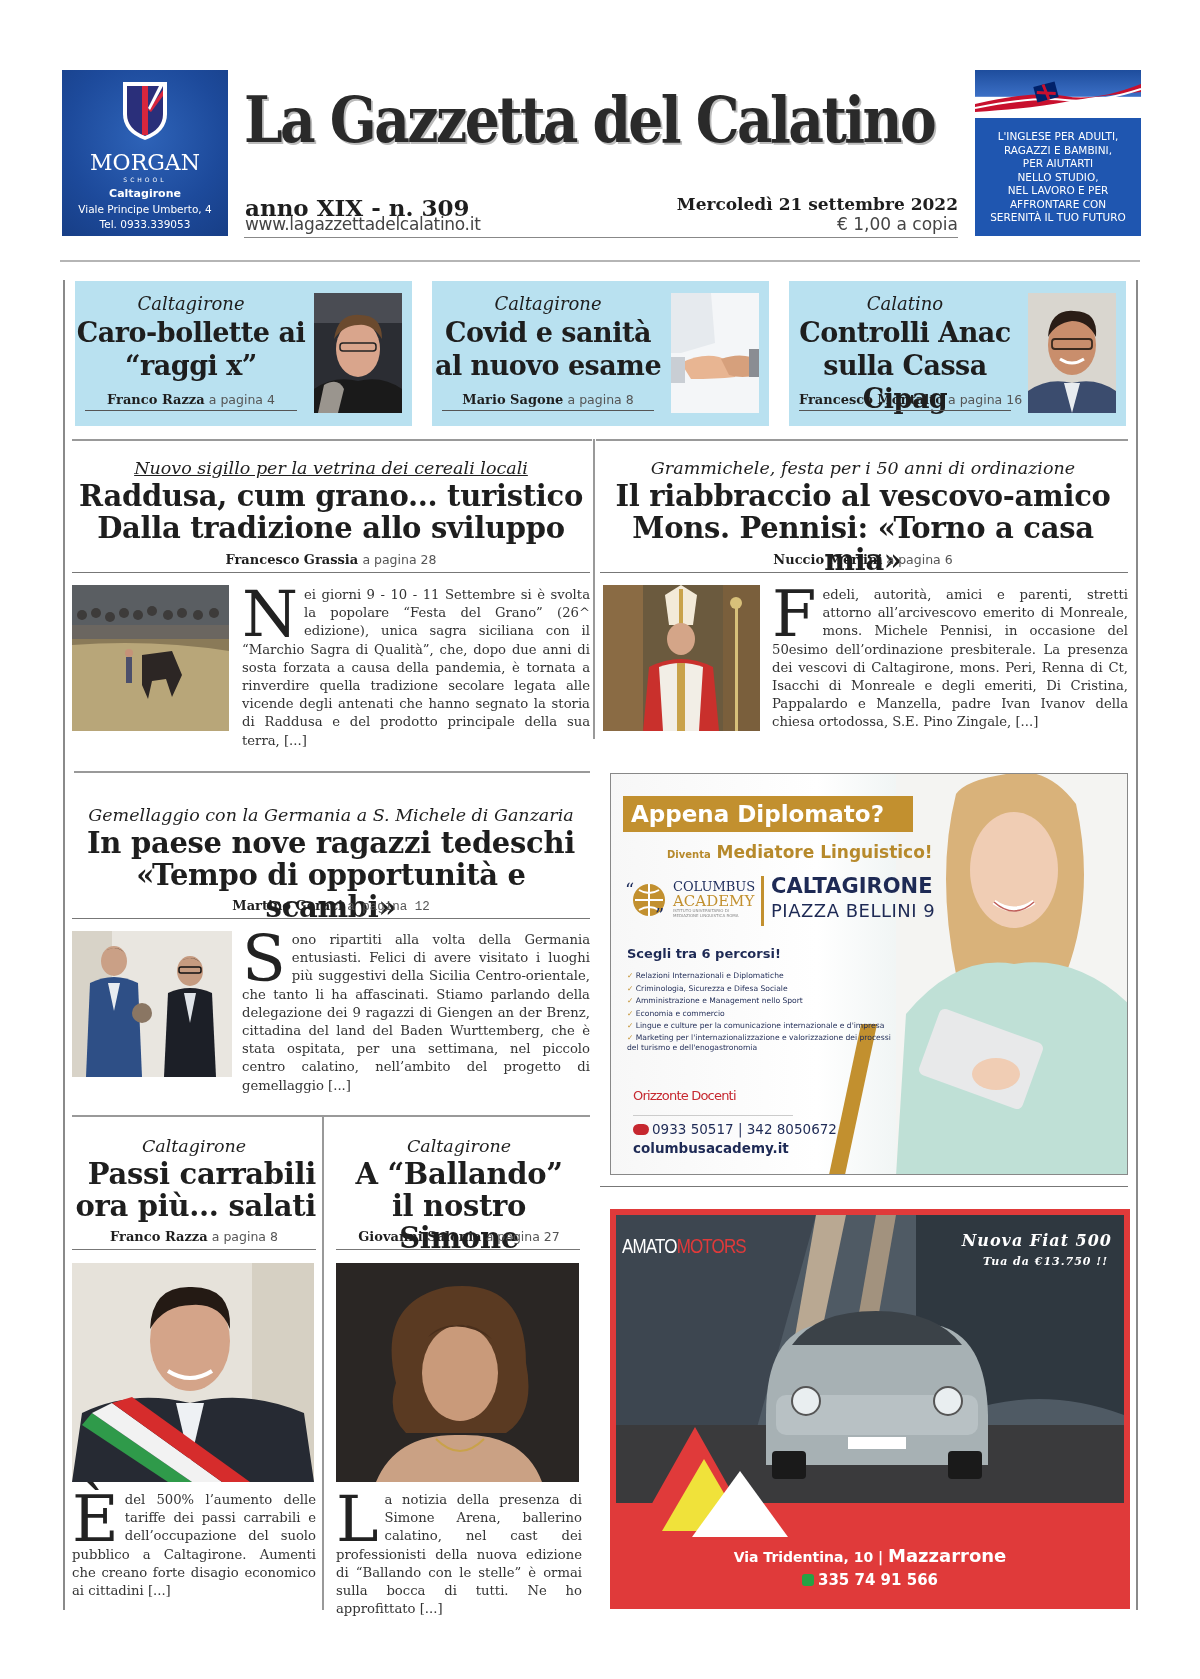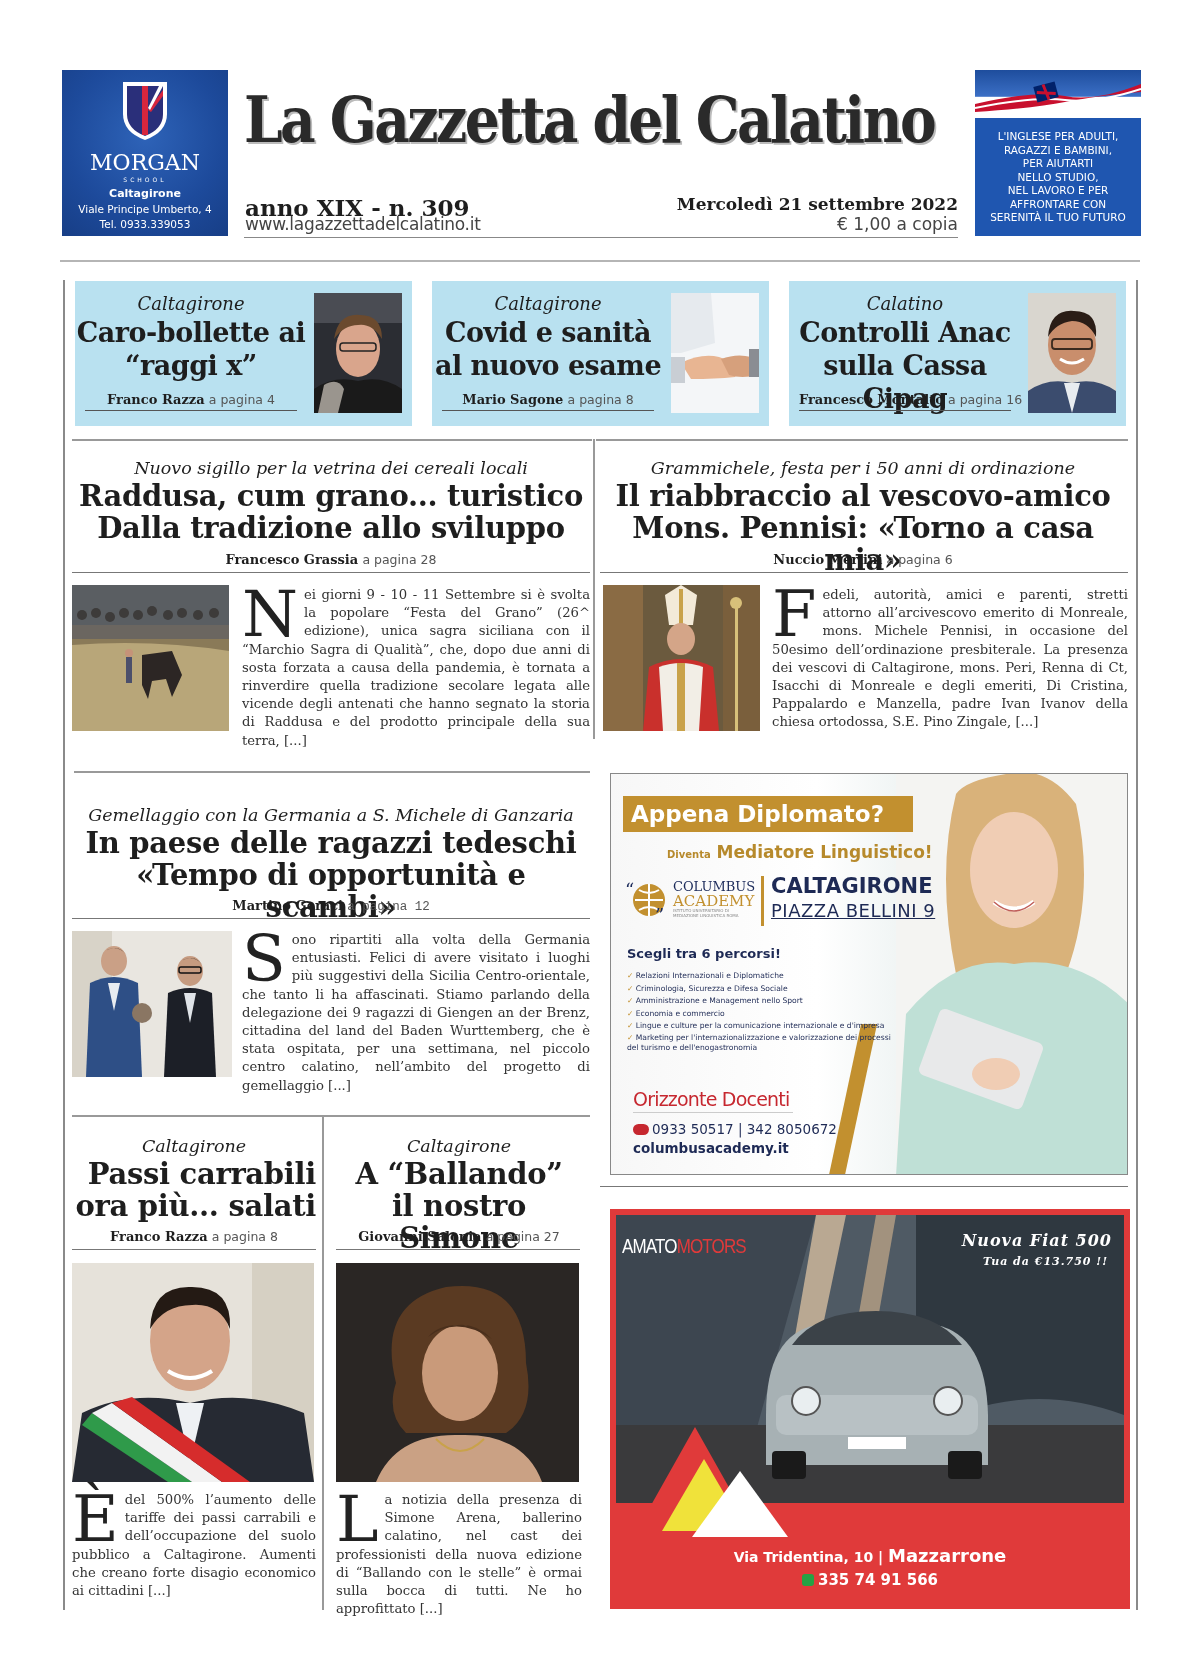--- a/index.html
+++ b/index.html
@@ -59,26 +59,26 @@
   .columbus { left: 610px; top: 773px; width: 518px; height: 402px; border: 1px solid #888; background: linear-gradient(90deg, #f7f7f7 0%, #fff 40%, #e8efee 65%, #cfe3dd 100%); overflow: hidden; }
   .col-head { position: absolute; left: 12px; top: 22px; width: 290px; height: 36px; background: #c2902f; color: #fff; font-family: "DejaVu Sans", sans-serif; font-weight: bold; font-size: 23px; line-height: 36px; padding-left: 8px; white-space: nowrap; }
   .col-sub { position: absolute; left: 20px; top: 68px; font-family: "DejaVu Sans", sans-serif; color: #b78a2c; font-weight: bold; font-size: 17px; white-space: nowrap; }
   .col-sub small { font-size: 10px; margin-left: 36px; }
   .col-logo { position: absolute; left: 14px; top: 104px; width: 44px; height: 44px; }
   .col-brand { position: absolute; left: 62px; top: 106px; font-family: "DejaVu Serif", serif; font-size: 13px; line-height: 14px; color: #1b2a5a; }
   .col-brand .acad { color: #c2902f; font-size: 15px; }
   .col-brand .tiny { font-size: 4px; color: #888; font-family: "DejaVu Sans", sans-serif; line-height: 5px; }
   .col-divider { position: absolute; left: 150px; top: 102px; width: 3px; height: 50px; background: #c2902f; }
   .col-city { position: absolute; left: 160px; top: 100px; font-family: "DejaVu Sans", sans-serif; font-weight: bold; font-size: 21px; color: #1e2a55; white-space: nowrap; }
-  .col-place { position: absolute; left: 160px; top: 126px; font-family: "DejaVu Sans", sans-serif; font-size: 18px; color: #1e2a55; white-space: nowrap; letter-spacing: 0.5px; text-decoration: underline; }
+  .col-place { position: absolute; left: 160px; top: 126px; font-family: "DejaVu Sans", sans-serif; font-size: 18px; color: #1e2a55; white-space: nowrap; letter-spacing: 0.5px; }
   .col-choose { position: absolute; left: 16px; top: 172px; font-family: "DejaVu Sans", sans-serif; font-weight: bold; font-size: 13px; color: #1e2a55; }
   .col-list { position: absolute; left: 16px; top: 196px; list-style: none; font-family: "DejaVu Sans", sans-serif; font-size: 7.6px; line-height: 12.5px; color: #1e2a55; width: 270px; }
   .col-list li::before { content: "✓ "; color: #c2902f; }
   .col-list li.wrap { line-height: 10px; }
-  .col-orizz { position: absolute; left: 22px; top: 314px; font-family: "DejaVu Sans", sans-serif; font-size: 19px; color: #c6272f; letter-spacing: -0.8px; border-bottom: 1px solid #ccc; width: 160px; padding-bottom: 2px; }
+  .col-orizz { position: absolute; left: 22px; top: 314px; font-family: "DejaVu Sans", sans-serif; font-size: 13px; color: #c6272f; letter-spacing: -0.8px; border-bottom: 1px solid #ccc; width: 160px; padding-bottom: 12px; }
   .col-phone { position: absolute; left: 22px; top: 347px; font-family: "DejaVu Sans", sans-serif; font-size: 13.5px; color: #1e2a55; white-space: nowrap; }
   .col-phone .ph { display: inline-block; width: 16px; height: 11px; border-radius: 6px; background: #c6272f; vertical-align: -1px; margin-right: 3px; }
   .col-web { position: absolute; left: 22px; top: 366px; font-family: "DejaVu Sans", sans-serif; font-weight: bold; font-size: 13.5px; color: #1e2a55; }
   .col-stripe { position: absolute; left: 232px; top: 250px; width: 16px; height: 170px; background: #c2902f; transform: skewX(-12deg); }
   .col-girl { position: absolute; left: 285px; top: 0; width: 233px; height: 402px; }
 
   .amato { left: 610px; top: 1209px; width: 520px; height: 400px; background: #e03a3a; overflow: hidden; }
   .amato-photo { position: absolute; left: 6px; top: 6px; width: 508px; height: 288px; background: linear-gradient(160deg, #5b6671 0%, #3a434c 40%, #6f7880 70%, #4b4f52 100%); }
   .amato-logo { position: absolute; left: 6px; top: 20px; font-family: "Liberation Sans", sans-serif; font-size: 20px; color: #fff; letter-spacing: -1px; transform: scaleX(0.85); transform-origin: left; white-space: nowrap; }
   .amato-logo .m { color: #e03a3a; }
@@ -181,21 +181,21 @@
     <path d="M32 66 Q44 74 56 66" stroke="#fff" stroke-width="3" fill="none"></path>
     <path d="M0 120 L0 98 Q20 84 44 90 Q68 84 88 98 L88 120Z" fill="#3b4c6e"></path>
     <path d="M36 90 L44 120 L52 90 Z" fill="#e8ecf0"></path>
   </svg>
 </div>
 
 <div class="abs hrule" style="left:72px; top:439px; width:520px;"></div>
 <div class="abs hrule" style="left:596px; top:439px; width:532px;"></div>
 <div class="abs vrule" style="left:593px; top:439px; height:300px;"></div>
 
-<div class="abs art-kicker" style="left:72px; top:458px; width:518px;">Nuovo sigillo per la vetrina dei cereali locali</div>
+<div class="abs art-kicker" style="left:72px; top:458px; width:518px;text-decoration:underline;">Nuovo sigillo per la vetrina dei cereali locali</div>
 <div class="abs art-head" style="left:72px; top:480px; width:518px;">
   <div>Raddusa, cum grano... turistico</div>
   <div>Dalla tradizione allo sviluppo</div>
 </div>
 <div class="abs art-byline" style="left:72px; top:552px; width:518px;"><b>Francesco Grassia</b> <span class="pg" style="color:#555;font-family:'DejaVu Sans',sans-serif;font-size:12.5px;">a pagina 28</span></div>
 <div class="abs byline-rule" style="left:72px; top:572px; width:518px;"></div>
 
 <svg class="abs photo" style="left:72px; top:585px; width:157px; height:146px;" viewBox="0 0 157 146">
   <rect width="157" height="146" fill="#8a7a58"></rect>
   <rect width="157" height="50" fill="#5a5e62"></rect>
@@ -245,21 +245,21 @@
 </svg>
 
 <div class="abs body-text" style="left:772px; top:586px; width:356px;">
   <span class="dropcap">F</span><span>edeli, autorità, amici e parenti, stretti attorno all’arcivescovo emerito di Monreale, mons. Michele Pennisi, in occasione del 50esimo dell’ordinazione presbiterale. La presenza dei vescovi di Caltagirone, mons. Peri, Renna di Ct, Isacchi di Monreale e degli emeriti, Di Cristina, Pappalardo e Manzella, padre Ivan Ivanov della chiesa ortodossa, S.E. Pino Zingale, [...]</span>
 </div>
 
 <div class="abs hrule" style="left:74px; top:771px; width:516px;"></div>
 
 <div class="abs art-kicker" style="left:72px; top:805px; width:518px;">Gemellaggio con la Germania a S. Michele di Ganzaria</div>
 <div class="abs art-head" style="left:72px; top:827px; width:518px;">
-  <div>In paese delle ragazzi tedeschi</div>
+  <div>In paese nove ragazzi tedeschi</div>
   <div>«Tempo di opportunità e scambi»</div>
 </div>
 <div class="abs art-byline" style="left:72px; top:898px; width:518px;"><b>Martino Geraci</b> <span style="color:#555;font-family:Liberation Mono, monospace;font-size:12.5px;">a pagina 12</span></div>
 <div class="abs byline-rule" style="left:72px; top:918px; width:518px;"></div>
 
 <svg class="abs photo" style="left:72px; top:931px; width:160px; height:146px;" viewBox="0 0 160 146">
   <rect width="160" height="146" fill="#e9e6e0"></rect>
   <rect x="0" y="0" width="40" height="146" fill="#d8d3c8"></rect>
   <ellipse cx="42" cy="30" rx="13" ry="15" fill="#caa086"></ellipse>
   <path d="M29 24 Q42 10 55 24 Q48 16 42 17 Q34 18 29 24Z" fill="#3a2c22"></path>

